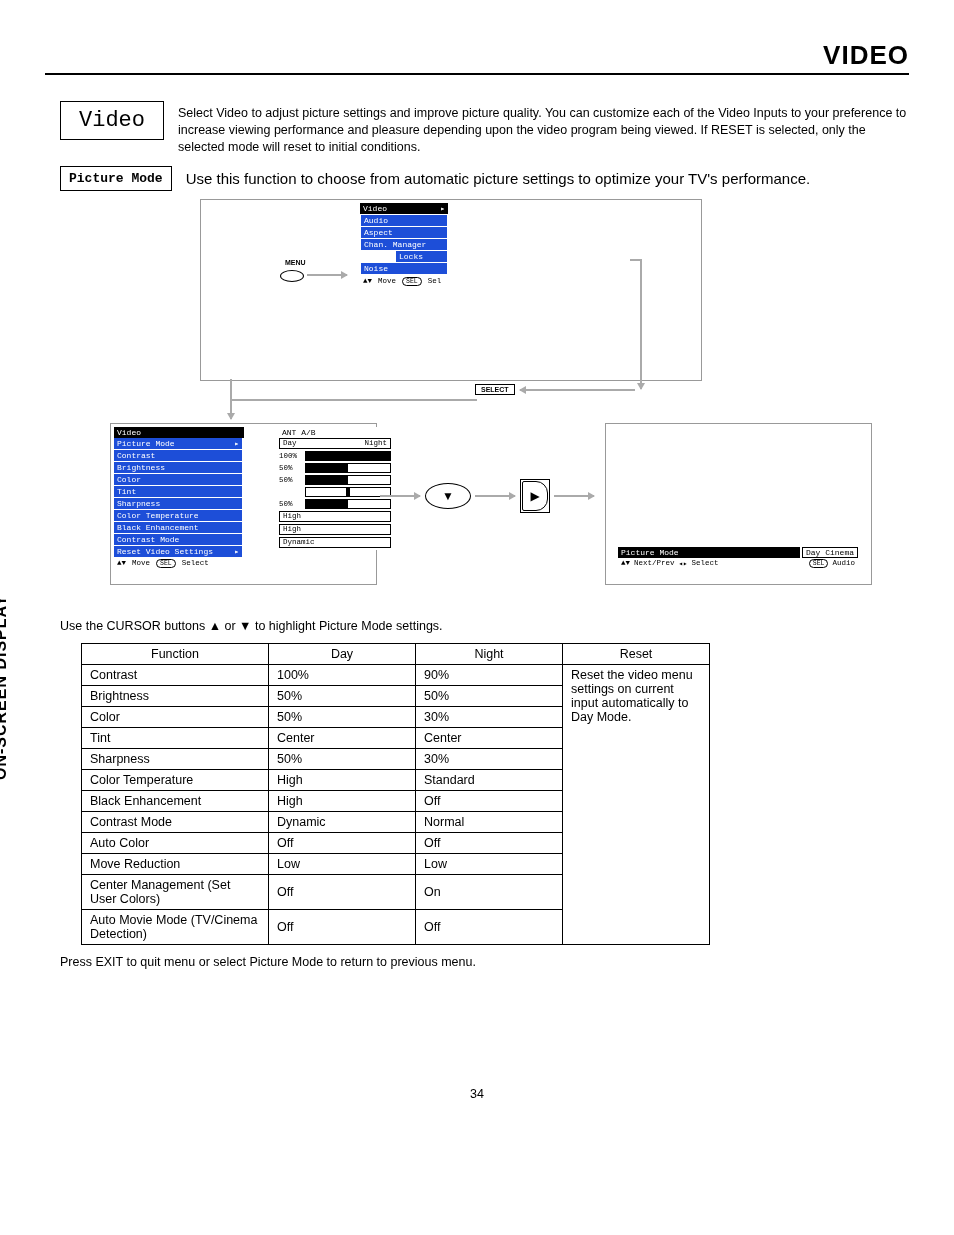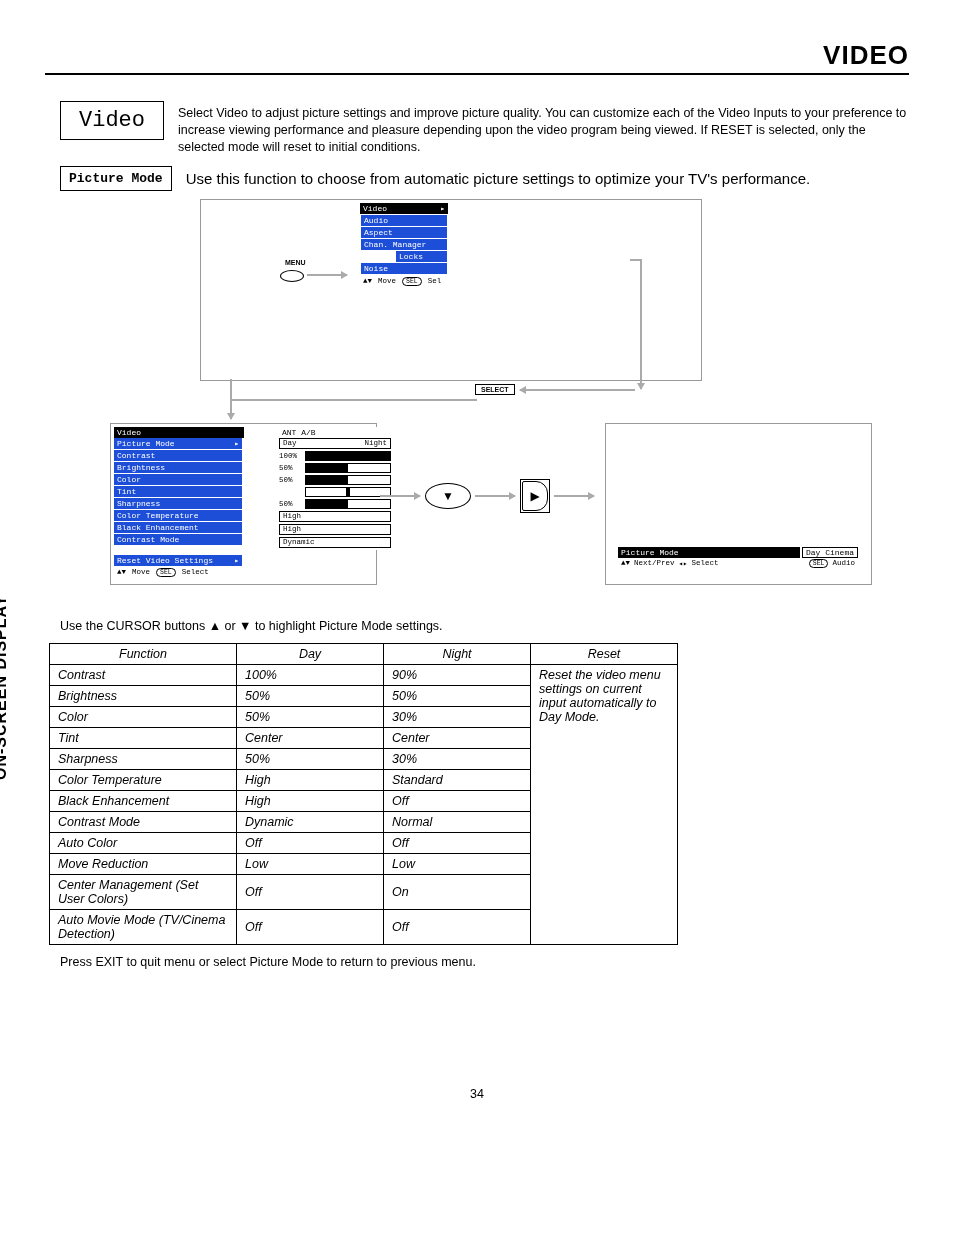--- a/index.html
+++ b/index.html
@@ -84,21 +84,21 @@
     position:absolute; width:44px; height:24px; border:1.5px solid #000; border-radius:50%;
     display:flex; align-items:center; justify-content:center;
   }
   .nav-arrow { font-size:12px; }
   .select-tag{
     position:absolute; border:1px solid #000; font-size:7px; font-weight:bold;
     padding:1px 5px; background:#fff;
   }
   .instruction { margin: 8px 15px; }
   .settings-table {
-    border-collapse: collapse; margin: 10px 0 10px 4px; font-style: italic;
+    border-collapse: collapse; margin: 10px 0 10px 36px;
   }
   .settings-table th, .settings-table td {
     border: 1px solid #000; padding: 3px 8px; font-size: 12.5px; text-align: left;
     font-weight: normal;
   }
   .settings-table th { text-align: center; }
   .settings-table td.reset-cell { vertical-align:top; border-bottom:1px solid #000;}
   .side-label {
     position: absolute; left: -8px; top: 780px;
     transform: rotate(-90deg); transform-origin: left top;
@@ -219,21 +219,21 @@
           <div class="label wide" style="width:122px;">
             <span>Black Enhancement</span>
           </div>
         </div>
         <div class="osd-row">
           <div class="label wide" style="width:122px;">
             <span>Contrast Mode</span>
           </div>
         </div>
         <div class="osd-row">
-          <div class="label wide" style="width:122px;margin-top:9px;">
+          <div class="label wide" style="width:122px;">
             <span>Reset Video Settings</span>
             <span>▸</span>
           </div>
         </div>
       </div>
     <div class="osd-footer">
       <span>▲▼</span>
         <span>Move</span>
         <span class="sel-pill">SEL</span>
         <span>Select</span>

